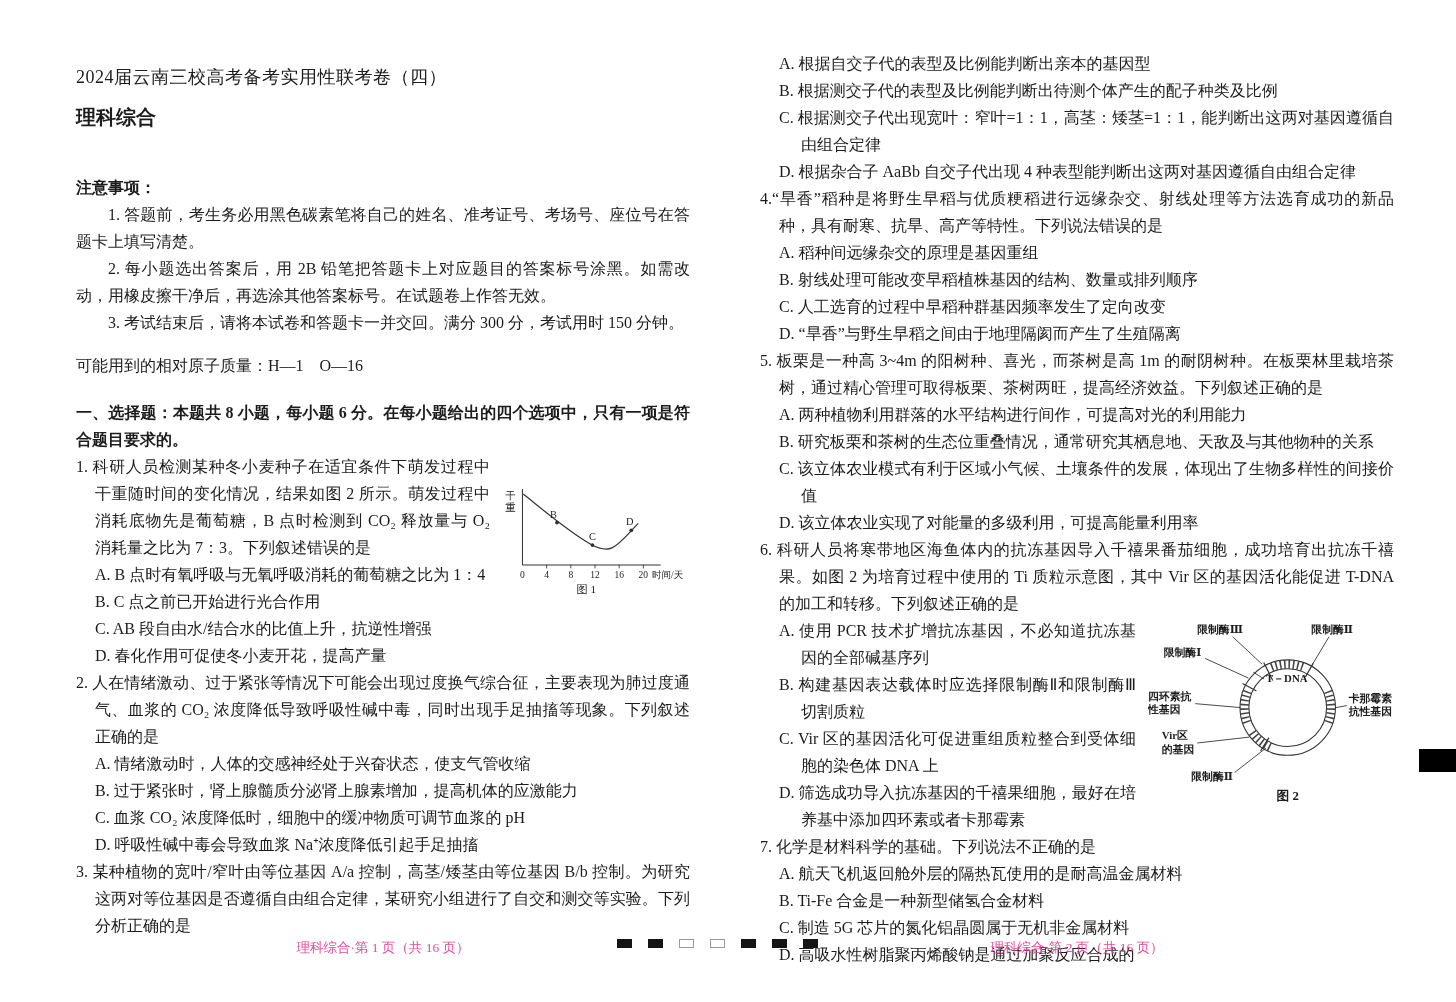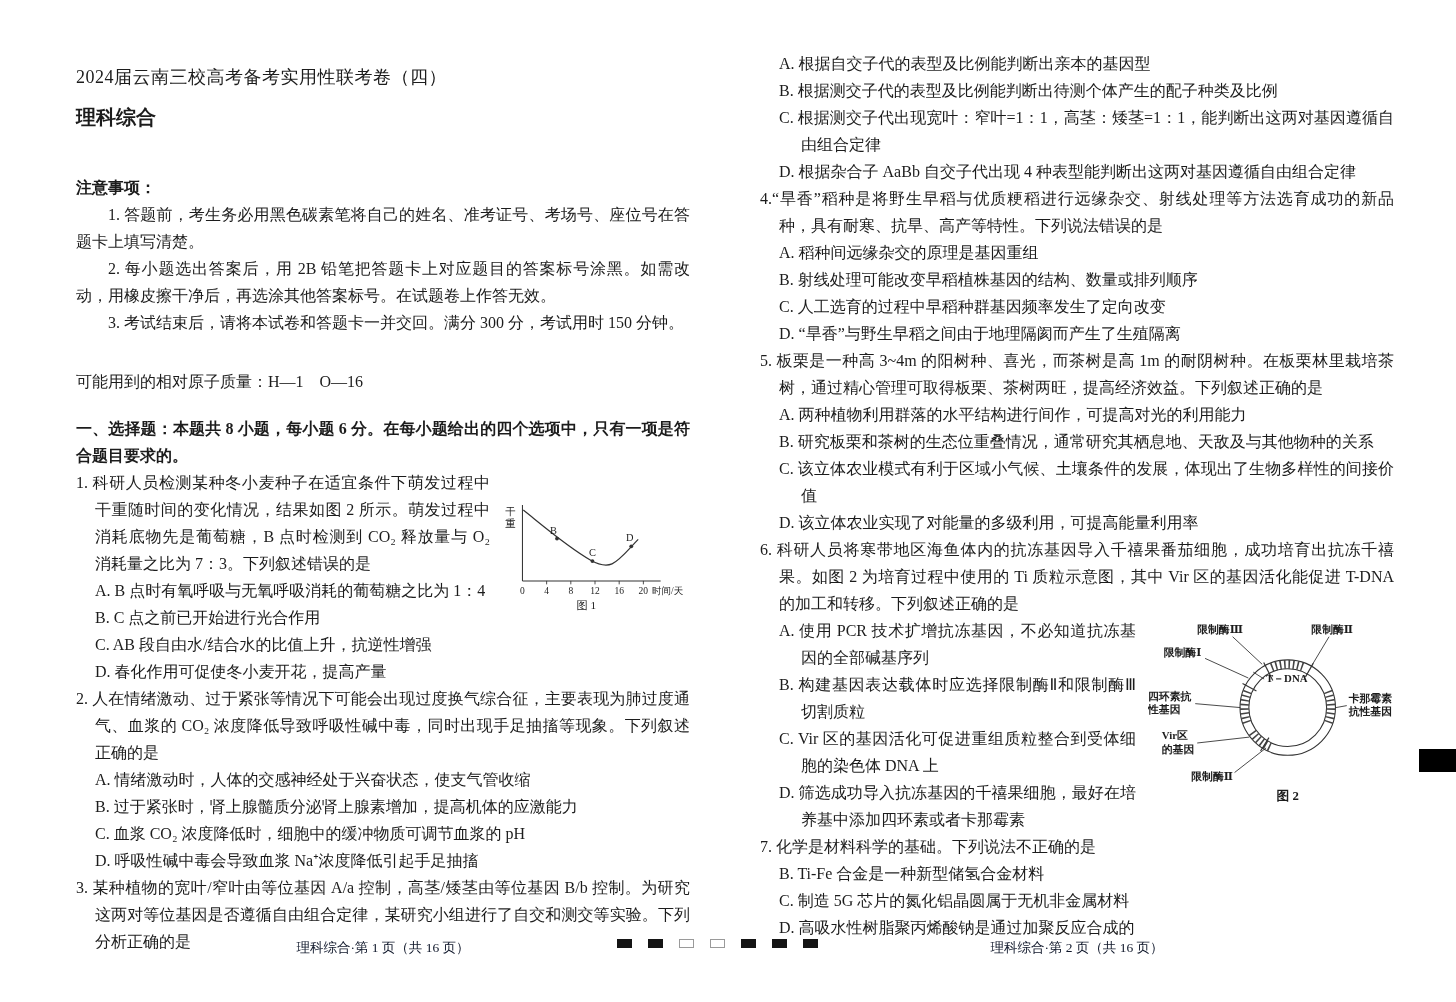--- a/index.html
+++ b/index.html
@@ -14,34 +14,34 @@
     overflow:hidden;
   }
   .column { position:absolute; }
   #col-left  { left:76px;  top:60px; width:614px; }
   #col-right { left:760px; top:50px; width:634px; }
 
   .doc-title { text-align:left; font-size:18px; font-weight:normal; line-height:34px; letter-spacing:0.5px; }
   .doc-subtitle { text-align:left; font-size:20px; font-weight:bold; line-height:30px; margin-top:8px; }
   .notice-heading { font-weight:bold; margin-top:42px; }
   p.notice { text-indent:2em; text-align:justify; }
-  p.atomic { margin-top:32px; margin-bottom:20px; }
+  p.atomic { margin-top:16px; margin-bottom:20px; }
   p.section-heading { font-weight:bold; text-align:justify; }
 
   .question { }
   .q-stem { padding-left:19px; text-indent:-19px; text-align:justify; }
   .q-option { margin-left:19px; padding-left:22px; text-indent:-22px; text-align:justify;font-family:Liberation Serif, serif; }
 
   .fig1-float { float:right; margin:29px 0 2px 10px; }
   .fig2-float { float:right; margin:2px 0 2px 12px;font-weight:bold; }
   .clearfix::after { content:""; display:block; clear:both; }
 
   svg text { font-family:"Liberation Serif","DejaVu Serif",serif; fill:#1c1c1c; }
 
-  .footer { position:absolute; top:934px; text-align:center; font-size:13.5px; color:#0f172a; }
+  .footer { position:absolute; top:934px; text-align:center; font-size:13.5px; color:#ec4899; }
   #footer-left  { left:76px;  width:614px; }
   #footer-right { left:760px; width:634px; }
 
   #print-marks { position:absolute; left:617px; top:939px; display:flex; gap:16px; }
   .mark { width:15px; height:9px; }
   .mark.filled  { background:#141414; }
   .mark.outline { background:#ffffff; border:1px solid #9a9a9a; }
 
   #edge-tab { position:absolute; right:0; top:749px; width:37px; height:23px; background:#000; }
 </style>
@@ -186,20 +186,21 @@
       </span>
       <p class="q-option">A. 使用 PCR 技术扩增抗冻基因，不必知道抗冻基因的全部碱基序列</p>
       <p class="q-option">B. 构建基因表达载体时应选择限制酶Ⅱ和限制酶Ⅲ切割质粒</p>
       <p class="q-option">C. Vir 区的基因活化可促进重组质粒整合到受体细胞的染色体 DNA 上</p>
       <p class="q-option">D. 筛选成功导入抗冻基因的千禧果细胞，最好在培养基中添加四环素或者卡那霉素</p>
     </div>
   </div>
 
   <div class="question">
     <p class="q-stem"><span>7.</span> <span>化学是材料科学的基础。下列说法不正确的是</span></p>
+    <p class="q-option">A. 航天飞机返回舱外层的隔热瓦使用的是耐高温金属材料</p>
     <p class="q-option">B. Ti-Fe 合金是一种新型储氢合金材料</p>
     <p class="q-option">C. 制造 5G 芯片的氮化铝晶圆属于无机非金属材料</p>
     <p class="q-option">D. 高吸水性树脂聚丙烯酸钠是通过加聚反应合成的</p>
   </div>
 </div>
 
 <div class="footer" id="footer-left">理科综合·第 1 页（共 16 页）</div>
 <div class="footer" id="footer-right">理科综合·第 2 页（共 16 页）</div>
 
 <div id="print-marks">

